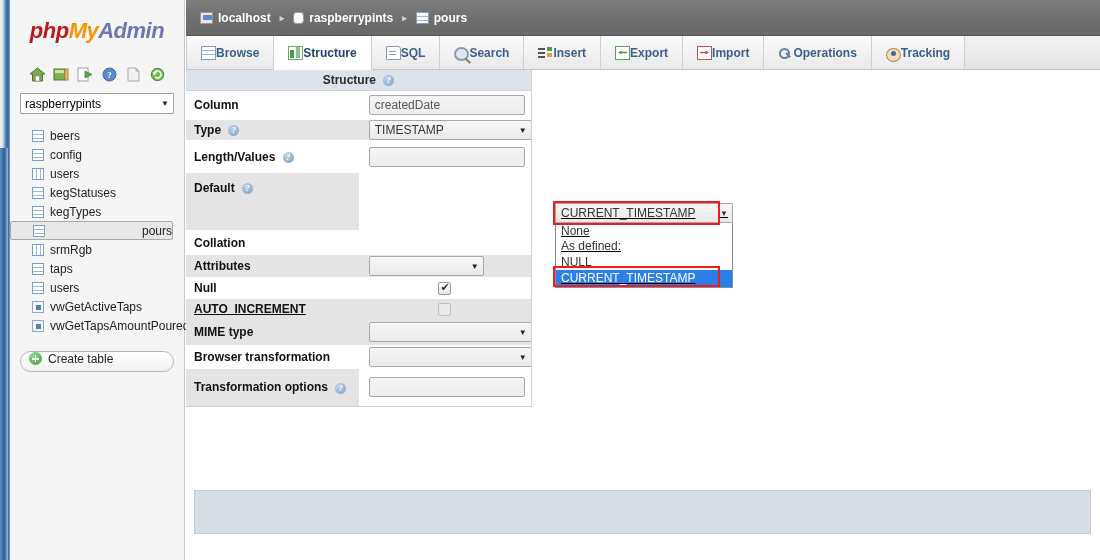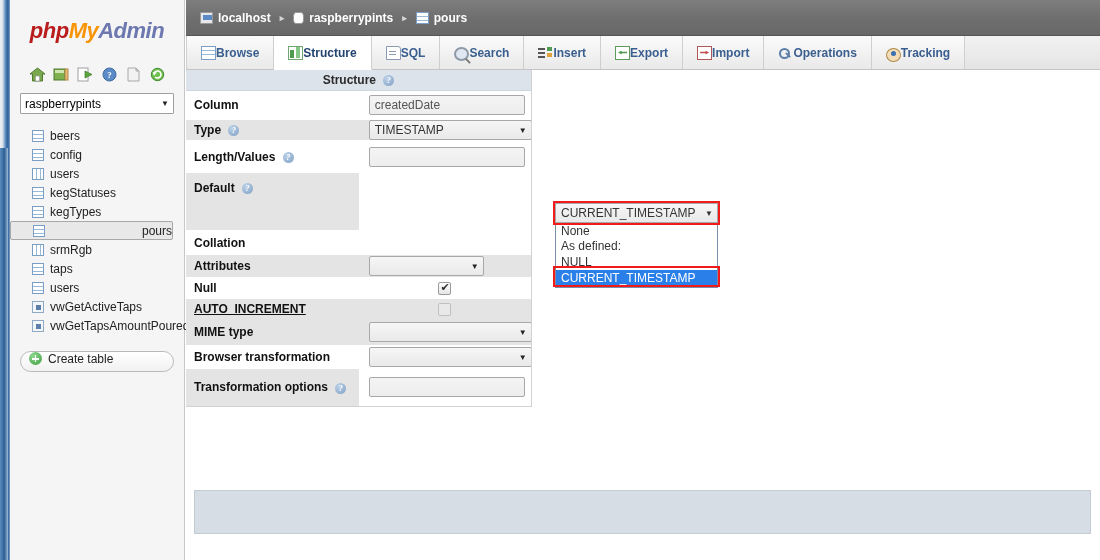--- a/index.html
+++ b/index.html
@@ -216,22 +216,23 @@
   }
   .cbox.checked::after {
     content: "✔"; position: absolute; left: 1px; top: -2px;
     font-size: 11px; color: #333;
   }
   .cbox.disabled { background:#e9e9e9; border-color:#c0c0c0; }
   .center { text-align: center; padding-left: 0 !important; }
 
   
   .dd-open {
-    position: absolute; left: 369px; top: 203px; width: 163px;
+    position: absolute; left: 369px; top: 203px; width: 178px;
     z-index: 40;
+    text-decoration: underline;
   }
   .dd-closed-box {
     height: 20px; border: 1px solid #a8a8a8;
     background: linear-gradient(to bottom,#f6f6f6 0%,#e9e9e9 100%);
     font-size: 12px; color: #333; padding: 0 4px 0 5px;
     display: flex; align-items: center; justify-content: space-between;
   }
   .dd-list {
     border: 1px solid #7b90a8; border-top: none; background: #ffffff;
   }

